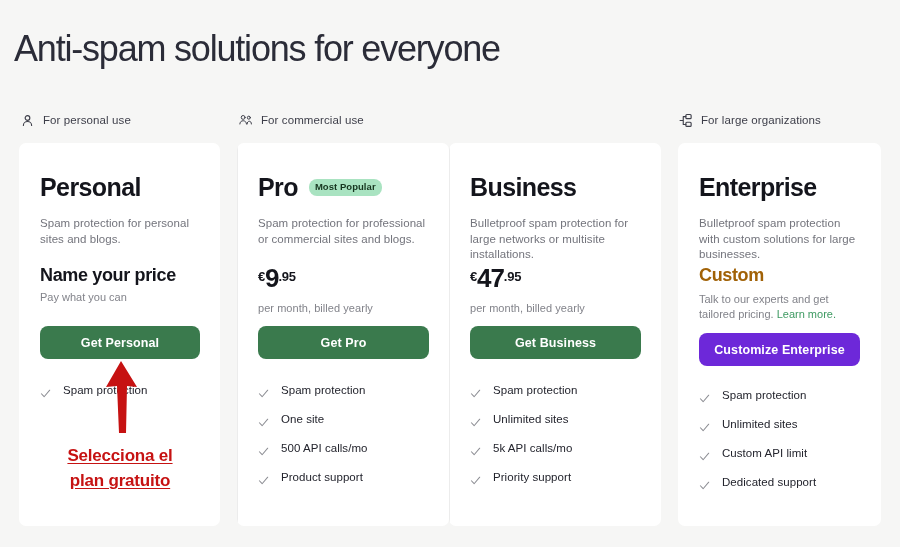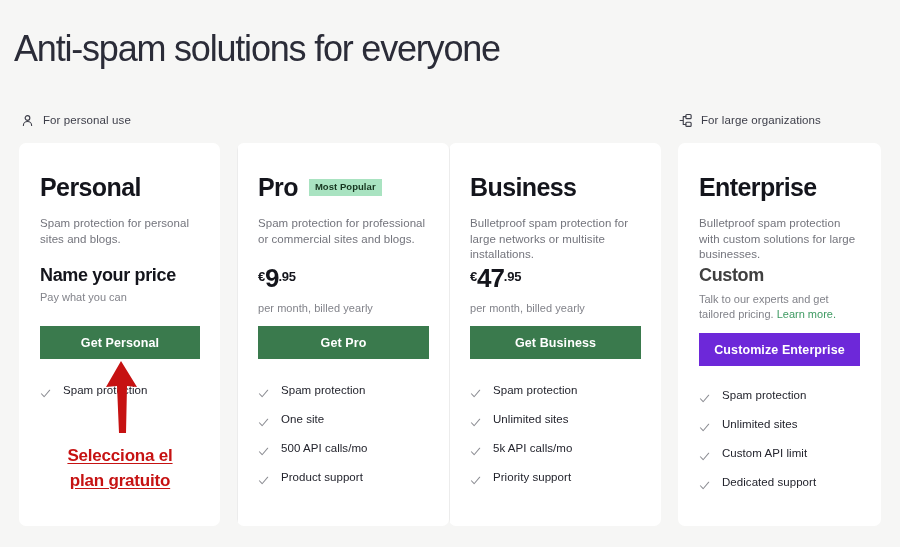--- a/index.html
+++ b/index.html
@@ -96,21 +96,21 @@
     letter-spacing: -.6px;
     color: #14151c;
     line-height: 31px;
   }
   .badge {
     display: inline-block;
     background: #a9e3c1;
     color: #16351f;
     font-size: 9.5px;
     font-weight: bold;
-    border-radius: 0;
+    border-radius: 8px;
     padding: 3px 6px 4px 6px;
     line-height: 10px;
     letter-spacing: .05px;
     white-space: nowrap;
   }
 
   .card-desc {
     margin-top: 13px;
     font-size: 11.5px;
     line-height: 15.5px;
@@ -143,21 +143,21 @@
   .price-sub {
     margin-top: 11px;
     font-size: 11px;
     color: #82838a;
     letter-spacing: .05px;
   }
 
   .custom-head {
     font-size: 18px;
     font-weight: bold;
-    color: #404040;
+    color: #a16207;
     letter-spacing: -.35px;
     line-height: 21px;
   }
   .custom-sub {
     margin-top: 6px;
     font-size: 11px;
     line-height: 15px;
     color: #82838a;
   }
   .nyp-head {
@@ -174,21 +174,21 @@
   }
   .link { color: #3e9a62; text-decoration: none; text-align: center; }
 
   
   .cta {
     position: absolute;
     left: 21px;
     top: 183px;
     height: 33px;
     border: none;
-    border-radius: 0;
+    border-radius: 8px;
     color: #ffffff;
     font-family: "Liberation Sans", sans-serif;
     font-size: 12.5px;
     font-weight: bold;
     letter-spacing: .1px;
     cursor: pointer;
     display: flex;
     align-items: center;
     justify-content: center;
   }
@@ -260,20 +260,31 @@
 <div class="seg-labels">
   <div class="seg seg-personal">
     <span class="seg-icon">
       <svg viewBox="0 0 16 16" fill="none" stroke="currentColor" stroke-width="1.2" stroke-linecap="round" stroke-linejoin="round">
         <circle cx="8" cy="5.3" r="2.5"></circle>
           <path d="M3.6 13.2c0-2.4 2-4.1 4.4-4.1s4.4 1.7 4.4 4.1"></path>
       </svg>
     </span>
     <span class="seg-label">For personal use</span>
   </div>
+  <div class="seg seg-commercial">
+    <span class="seg-icon">
+      <svg viewBox="0 0 18 16" fill="none" stroke="currentColor" stroke-width="1.2" stroke-linecap="round" stroke-linejoin="round">
+        <circle cx="6.2" cy="5.3" r="2.3"></circle>
+          <path d="M2.2 13.2c0-2.3 1.8-3.9 4-3.9s4 1.6 4 3.9"></path>
+        <circle cx="13" cy="5.6" r="1.8"></circle>
+          <path d="M11 13.2c0-2 1-3.3 2.6-3.3 1.5 0 2.5 1.3 2.5 3.3"></path>
+      </svg>
+    </span>
+    <span class="seg-label">For commercial use</span>
+  </div>
   <div class="seg seg-large">
     <span class="seg-icon">
       <svg viewBox="0 0 16 16" fill="none" stroke="currentColor" stroke-width="1.2" stroke-linecap="round" stroke-linejoin="round">
         <rect x="8.4" y="1.6" width="5.6" height="4.4" rx="1"></rect>
         <rect x="8.4" y="9.8" width="5.6" height="4.4" rx="1"></rect>
         <path d="M2.2 8h3.4M5.6 3.8v8.4M5.6 3.8h2.8M5.6 12.2h2.8"></path>
       </svg>
     </span>
     <span class="seg-label">For large organizations</span>
   </div>

